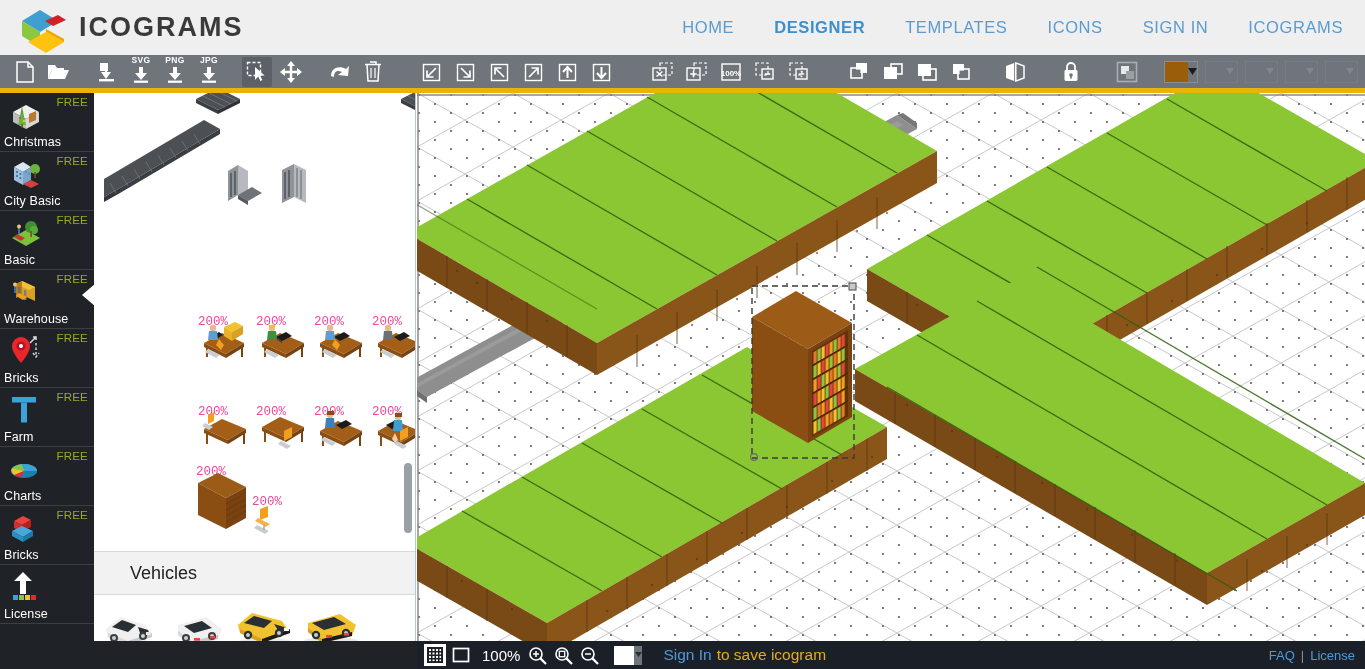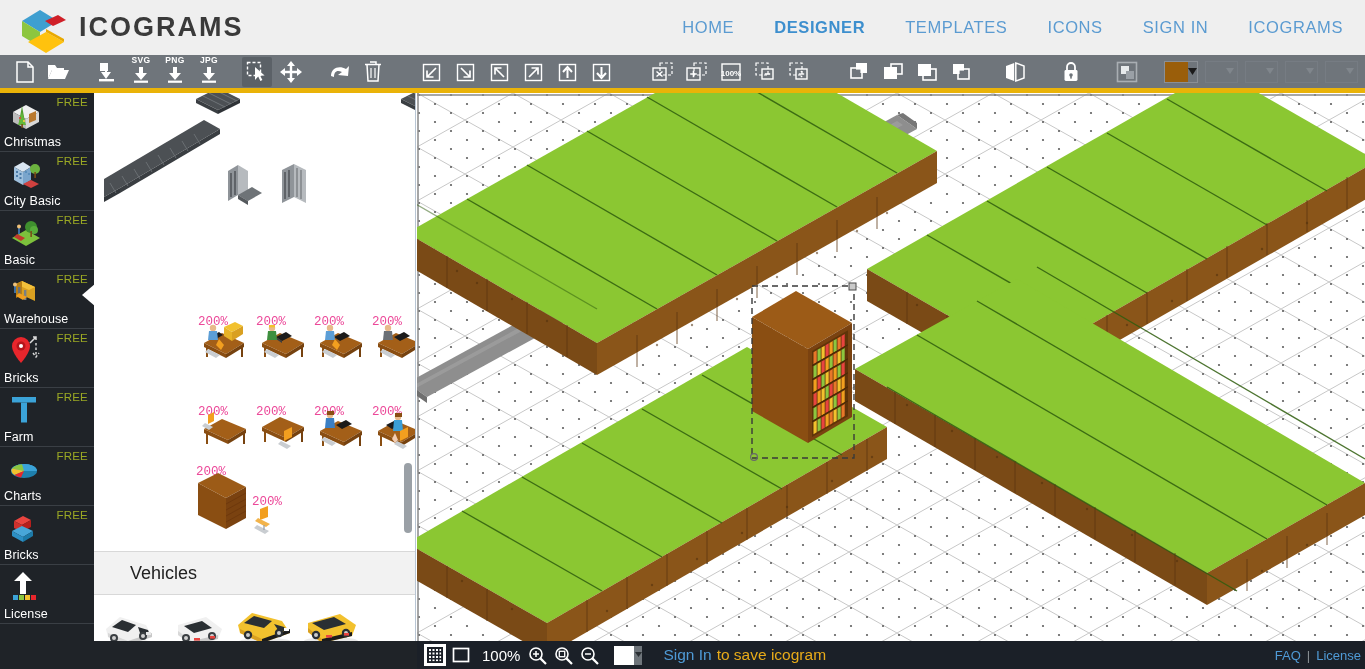--- a/index.html
+++ b/index.html
@@ -129,21 +129,21 @@
   .st-btn.act{ background:#ffffff; }
   .st-zoom{ color:#ffffff; font-size:15px; margin:0 6px 0 6px; }
   .st-color{
     width:28px;height:19px;margin-left:10px;display:flex;align-items:center;
     border:0; background:#6f757b; cursor:pointer;
   }
   .st-color .fill{ width:20px;height:19px;background:#ffffff; }
   .st-title{ color:#ffffff; font-size:15.5px; margin-left:9px; white-space:nowrap;}
   .st-sign{ color:#4f9ad6; font-size:15.5px; margin-left:21px; cursor:pointer;}
   .st-save{ color:#e8ab19; font-size:15.5px; margin-left:5px; }
-  .st-right{ margin-left:auto; padding-right:4px; display:flex; align-items:center;}
+  .st-right{ margin-left:auto; padding-right:10px; display:flex; align-items:center;}
   .st-right a{ color:#4f9ad6; font-size:13px; text-decoration:none; }
   .st-right .sepp{ color:#8a8f95; font-size:13px; margin:0 6px; }
 
   
   .sb-filler{
     position:absolute; left:0; top:641px; width:417px; height:28px; background:#1f2328;
   }
 </style>
 </head>
 <body>

